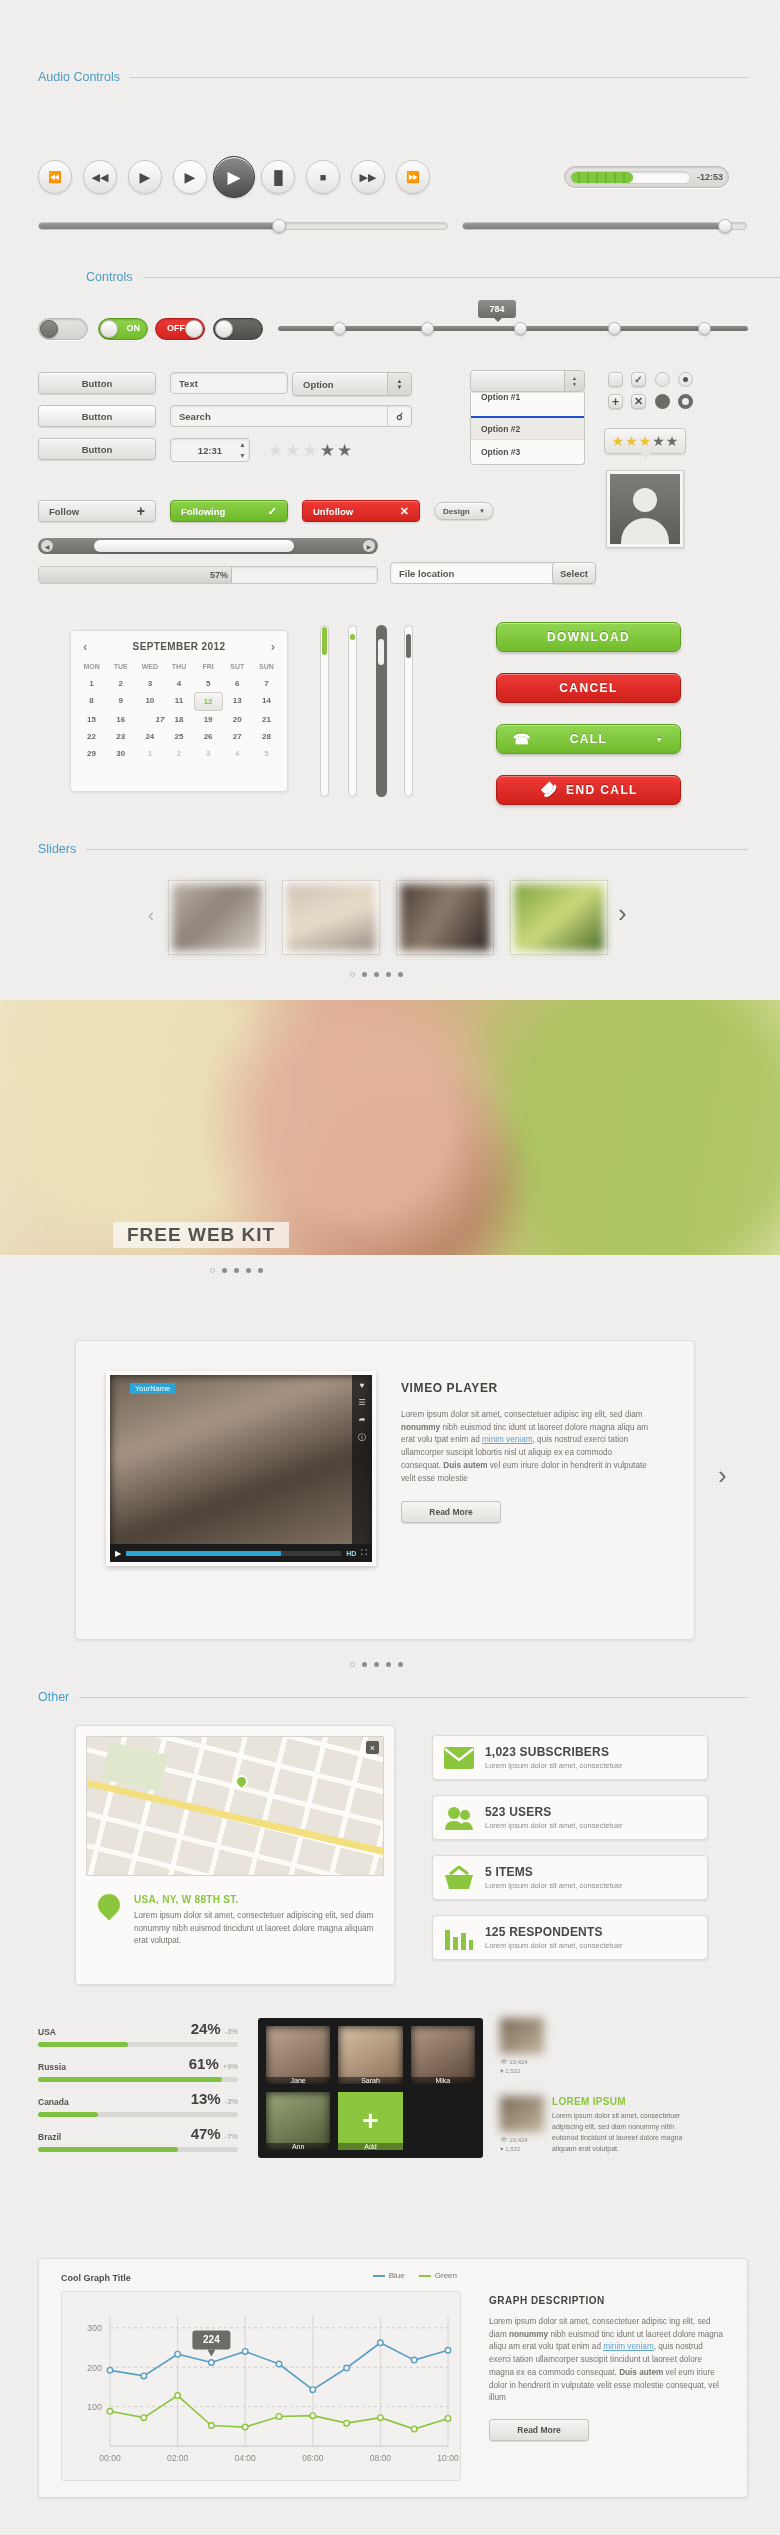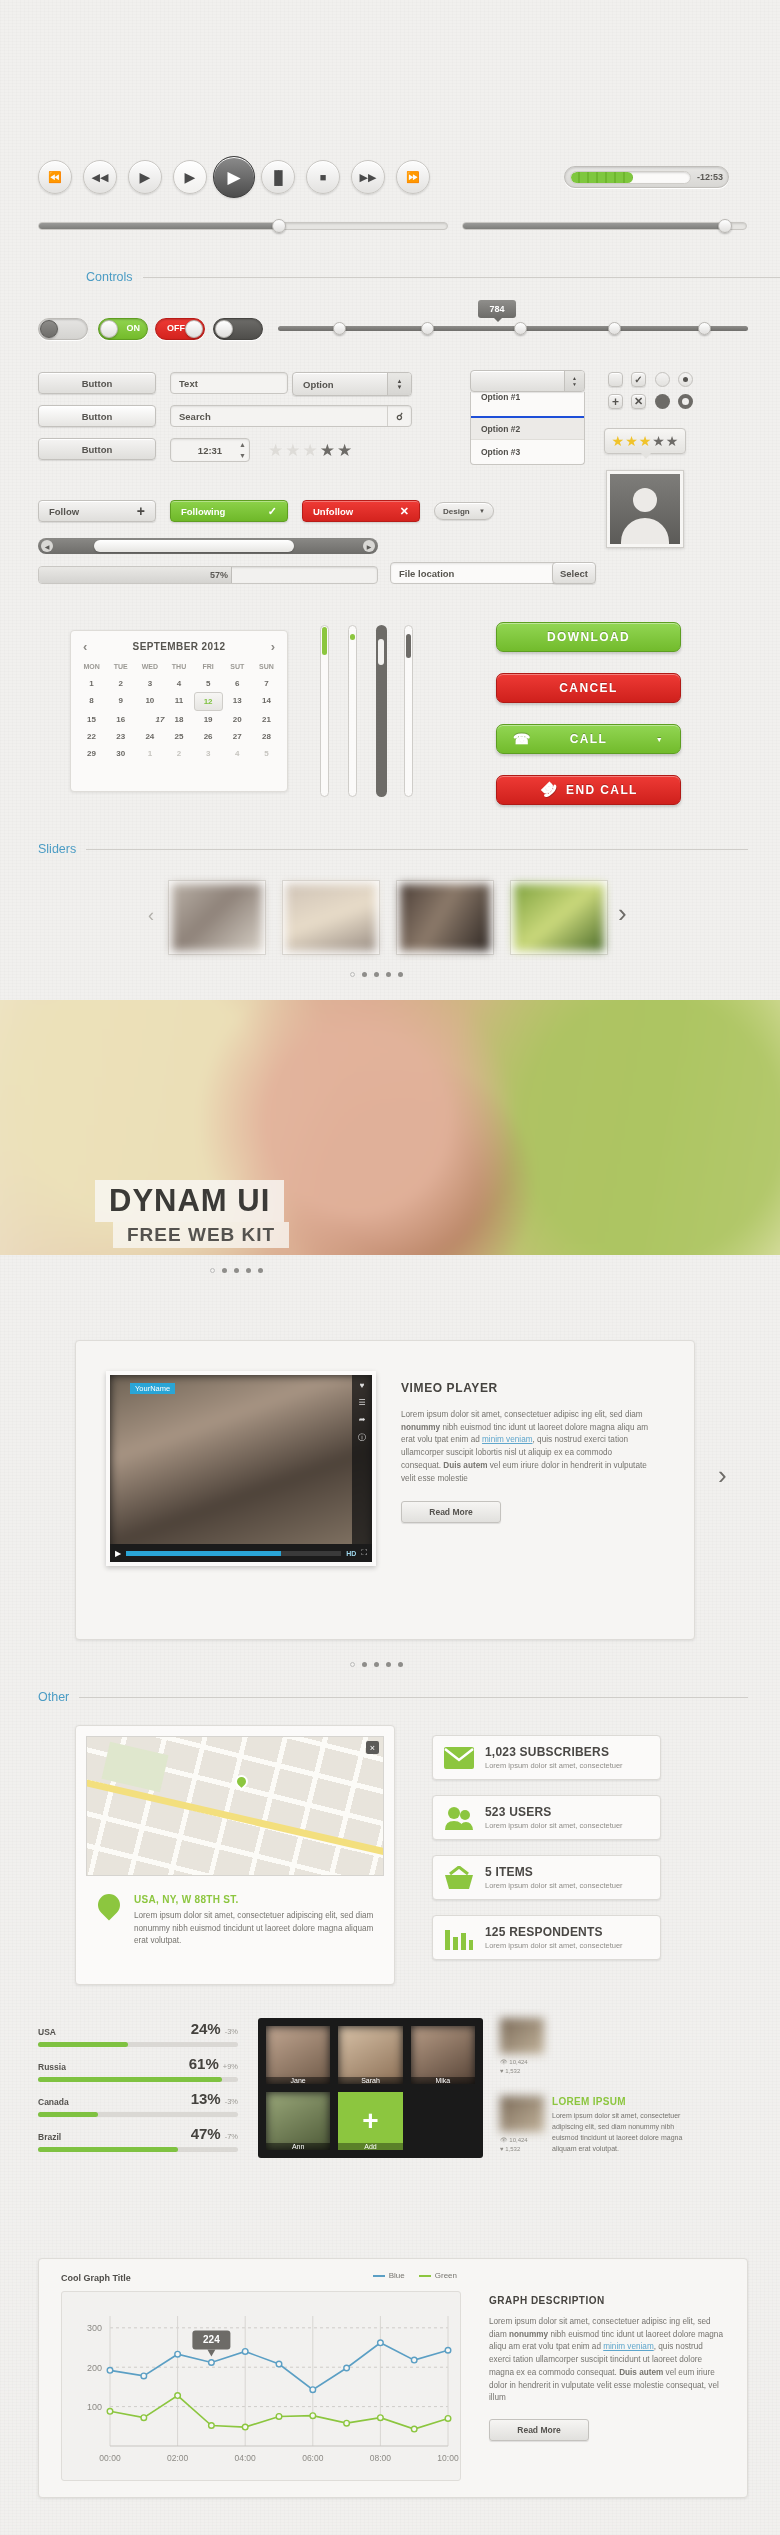--- a/index.html
+++ b/index.html
@@ -66,41 +66,45 @@
     box-shadow: inset 0 1px 0 rgba(255,255,255,.4), 0 2px 3px rgba(0,0,0,.18); }
   .bigbtn.red { background:linear-gradient(#ee3a35,#cf201c); border:1px solid #b01a16;
     box-shadow: inset 0 1px 0 rgba(255,255,255,.35), 0 2px 3px rgba(0,0,0,.18); }
 
   .card { position:absolute; background:#f7f6f4; border:1px solid #dedcd8; border-radius:4px;
     box-shadow:0 1px 3px rgba(0,0,0,.08); }
 
   .dot { width:5px; height:5px; border-radius:50%; background:#8e8d8a; display:inline-block; }
   .dot.on { background:#f2f1ef; border:1px solid #bbb; }
 
-  .statcard { position:absolute; left:0; width:229px; height:45px; background:#fbfaf9;
+  .statcard { position:absolute; left:0; width:276px; height:45px; background:#fbfaf9;
     border:1px solid #dcdad6; border-radius:4px; box-shadow:0 1px 2px rgba(0,0,0,.09);
     display:flex; align-items:center; padding:0 10px; gap:10px; }
   .statcard .big { font-size:12px; font-weight:bold; color:#4a4845; letter-spacing:.2px;}
   .statcard .sub { font-size:7.5px; color:#908e8a; margin-top:2px;}
 
   .bar-track { height:5px; border-radius:3px; background:#dad8d4; position:relative; }
   .bar-fill { position:absolute; left:0; top:0; height:100%; border-radius:3px; background:#7fc241; }
 
   a.lnk { color:#5fa6cc; }
   .ptxt { font-size:8.2px; line-height:1.55; color:#76746f; }
   .readmore { display:inline-flex; align-items:center; justify-content:center;
     border-radius:3px; background:linear-gradient(#f6f5f3,#e1e0dd); border:1px solid #c4c2be;
     font-size:8.5px; font-weight:bold; color:#55534f; box-shadow:0 1px 1px rgba(0,0,0,.1); }
   .blur { filter: blur(5px); }
 </style>
 </head>
 <body>
 
 <div class="page">
 
+  <div class="sec-head" style="left:38px; top:70px; width:710px;">
+    <span class="t">Audio Controls</span>
+    <span class="ln"></span>
+  </div>
 
   <div style="position:absolute;left:38px;top:160px;">
     <div class="rbtn" style="left:0;top:0;width:34px;height:34px;">
       <span class="glyph" style="font-size:11px;">⏪</span>
       </div>
     <div class="rbtn" style="left:45px;top:0;width:34px;height:34px;">
       <span class="glyph" style="font-size:11px;">◀◀</span>
       </div>
     <div class="rbtn" style="left:90px;top:0;width:34px;height:34px;">
       <span class="glyph" style="font-size:14px;">▶</span>
@@ -408,23 +412,20 @@
     <span class="dot"></span>
   </div>
 
   <div style="position:absolute;left:0;top:1000px;width:780px;height:255px;overflow:hidden;background:linear-gradient(100deg,#efe7c9 0%, #e5d3ae 18%, #c98f74 38%, #d8a98c 52%, #b7c46a 72%, #d9e08a 88%, #f2ecc6 100%);">
     <div class="blur" style="position:absolute;inset:-20px;background:
       radial-gradient(circle at 46% 48%, rgba(226,178,155,.95) 0 90px, transparent 160px),
       radial-gradient(circle at 52% 70%, rgba(180,120,95,.8) 0 70px, transparent 130px),
       radial-gradient(circle at 20% 40%, rgba(236,226,185,.9) 0 120px, transparent 200px),
       radial-gradient(circle at 82% 50%, rgba(170,195,95,.85) 0 130px, transparent 220px),
       linear-gradient(100deg,#efe7c9,#d8a98c 45%,#bdd06f 80%,#f2ecc6);"></div>
-    <div style="position:absolute;left:95px;top:180px;background:rgba(248,247,244,.82);padding:3px 14px;">
-      <span style="font-size:31px;font-weight:bold;color:#3b3a37;letter-spacing:1px;">DYNAM UI</span>
-    </div>
     <div style="position:absolute;left:113px;top:222px;background:rgba(248,247,244,.78);padding:2px 14px;">
       <span style="font-size:19px;font-weight:bold;color:#55534f;letter-spacing:1px;">FREE WEB KIT</span>
     </div>
   </div>
   <div style="position:absolute;left:210px;top:1268px;display:flex;gap:7px;">
     <span class="dot on"></span>
     <span class="dot"></span>
     <span class="dot"></span>
     <span class="dot"></span>
     <span class="dot"></span>

